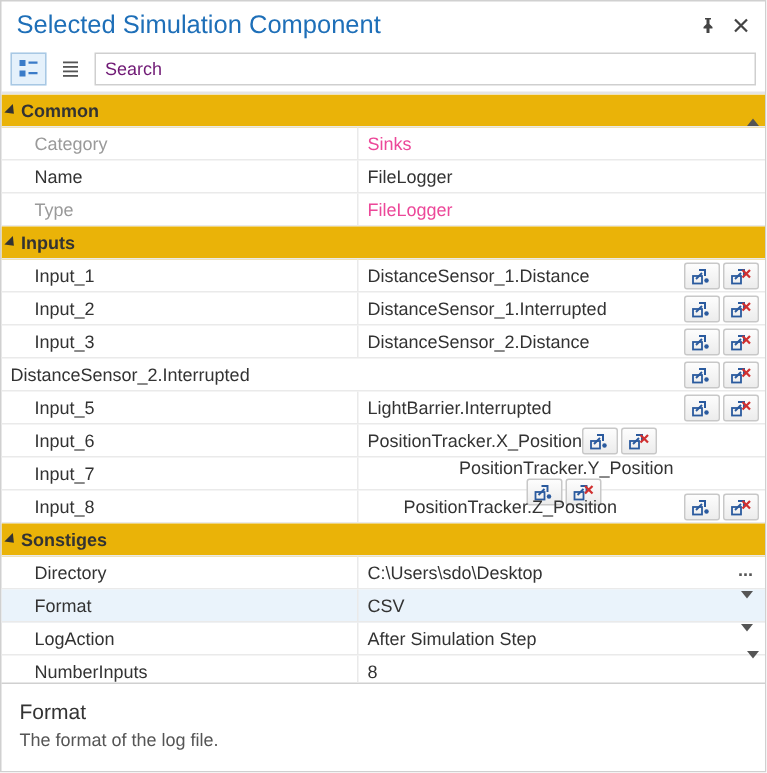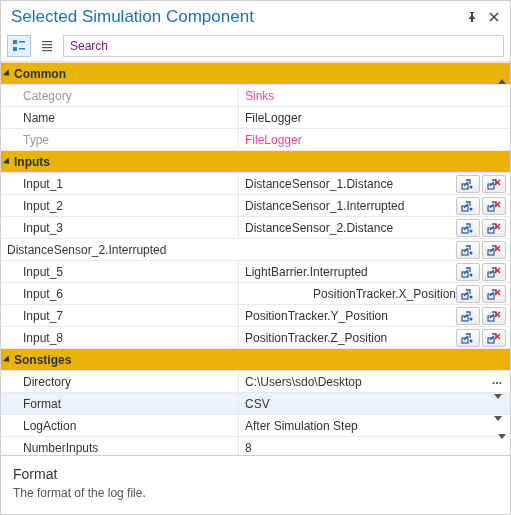--- a/index.html
+++ b/index.html
@@ -212,21 +212,21 @@
                   <path d="M3 8 L7 4 M5 2 L9 2 L9 6" stroke="#2a5a9e" stroke-width="1.3" fill="none"></path>
                   <rect x="1" y="6" width="6" height="5" fill="none" stroke="#2a5a9e" stroke-width="1.2"></rect>
                   <path d="M8 2 L13 7 M13 2 L8 7" stroke="#d03030" stroke-width="1.5"></path>
                 </svg>
               </div>
             </div>
           </div>
         </div>
         <div class="prop-row">
           <div class="prop-label">Input_6</div>
-          <div class="prop-value" style="justify-content: flex-end;">
+          <div class="prop-value" style="justify-content: flex-start;">
             <span>PositionTracker.X_Position</span>
             <div class="row-actions">
               <div class="act-btn">
                 <svg width="14" height="12" viewBox="0 0 14 12">
                   <path d="M3 8 L7 4 M5 2 L9 2 L9 6" stroke="#2a5a9e" stroke-width="1.3" fill="none"></path>
                   <rect x="1" y="6" width="6" height="5" fill="none" stroke="#2a5a9e" stroke-width="1.2"></rect>
                   <circle cx="10" cy="9" r="1.5" fill="#2a5a9e"></circle>
                 </svg>
               </div>
               <div class="act-btn">
@@ -234,21 +234,21 @@
                   <path d="M3 8 L7 4 M5 2 L9 2 L9 6" stroke="#2a5a9e" stroke-width="1.3" fill="none"></path>
                   <rect x="1" y="6" width="6" height="5" fill="none" stroke="#2a5a9e" stroke-width="1.2"></rect>
                   <path d="M8 2 L13 7 M13 2 L8 7" stroke="#d03030" stroke-width="1.5"></path>
                 </svg>
               </div>
             </div>
           </div>
         </div>
         <div class="prop-row">
           <div class="prop-label">Input_7</div>
-          <div class="prop-value" style="justify-content: space-between;">
+          <div class="prop-value" style=" flex-direction: column;">
             <span>PositionTracker.Y_Position</span>
             <div class="row-actions">
               <div class="act-btn">
                 <svg width="14" height="12" viewBox="0 0 14 12">
                   <path d="M3 8 L7 4 M5 2 L9 2 L9 6" stroke="#2a5a9e" stroke-width="1.3" fill="none"></path>
                   <rect x="1" y="6" width="6" height="5" fill="none" stroke="#2a5a9e" stroke-width="1.2"></rect>
                   <circle cx="10" cy="9" r="1.5" fill="#2a5a9e"></circle>
                 </svg>
               </div>
               <div class="act-btn">
@@ -256,21 +256,21 @@
                   <path d="M3 8 L7 4 M5 2 L9 2 L9 6" stroke="#2a5a9e" stroke-width="1.3" fill="none"></path>
                   <rect x="1" y="6" width="6" height="5" fill="none" stroke="#2a5a9e" stroke-width="1.2"></rect>
                   <path d="M8 2 L13 7 M13 2 L8 7" stroke="#d03030" stroke-width="1.5"></path>
                 </svg>
               </div>
             </div>
           </div>
         </div>
         <div class="prop-row">
           <div class="prop-label">Input_8</div>
-          <div class="prop-value" style="justify-content: space-between;">
+          <div class="prop-value" style="justify-content: space-between; margin-left: 24px;">
             <span>PositionTracker.Z_Position</span>
             <div class="row-actions">
               <div class="act-btn">
                 <svg width="14" height="12" viewBox="0 0 14 12">
                   <path d="M3 8 L7 4 M5 2 L9 2 L9 6" stroke="#2a5a9e" stroke-width="1.3" fill="none"></path>
                   <rect x="1" y="6" width="6" height="5" fill="none" stroke="#2a5a9e" stroke-width="1.2"></rect>
                   <circle cx="10" cy="9" r="1.5" fill="#2a5a9e"></circle>
                 </svg>
               </div>
               <div class="act-btn">

